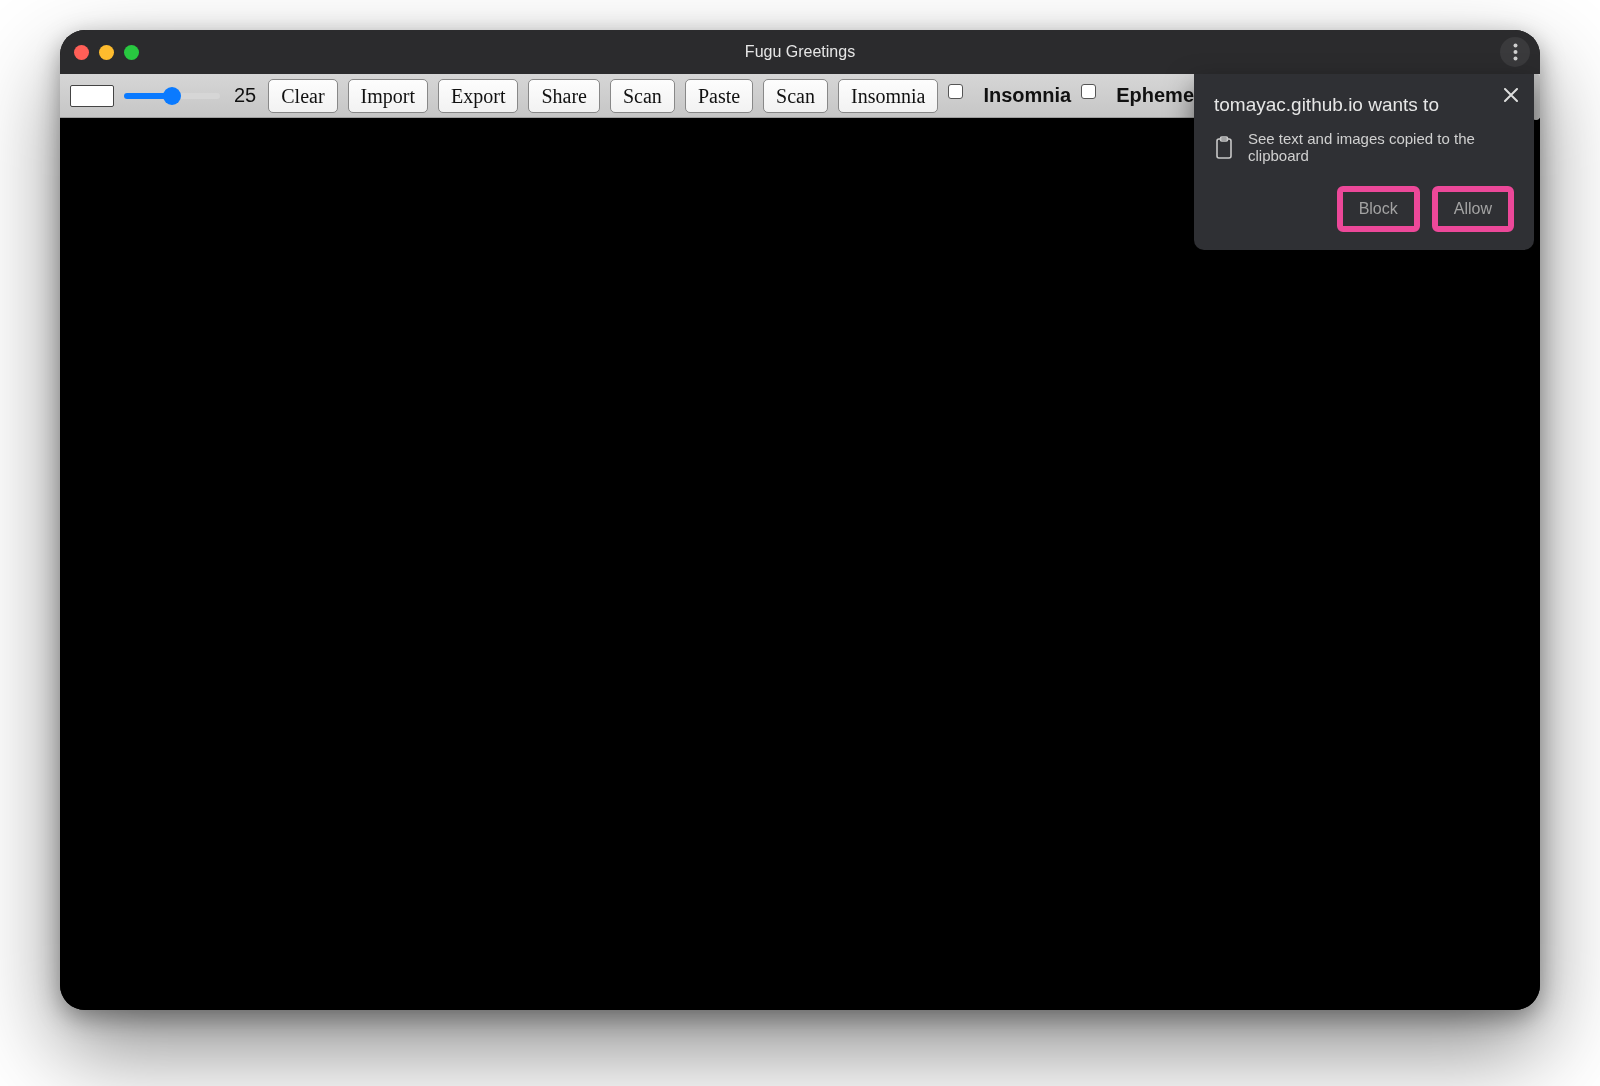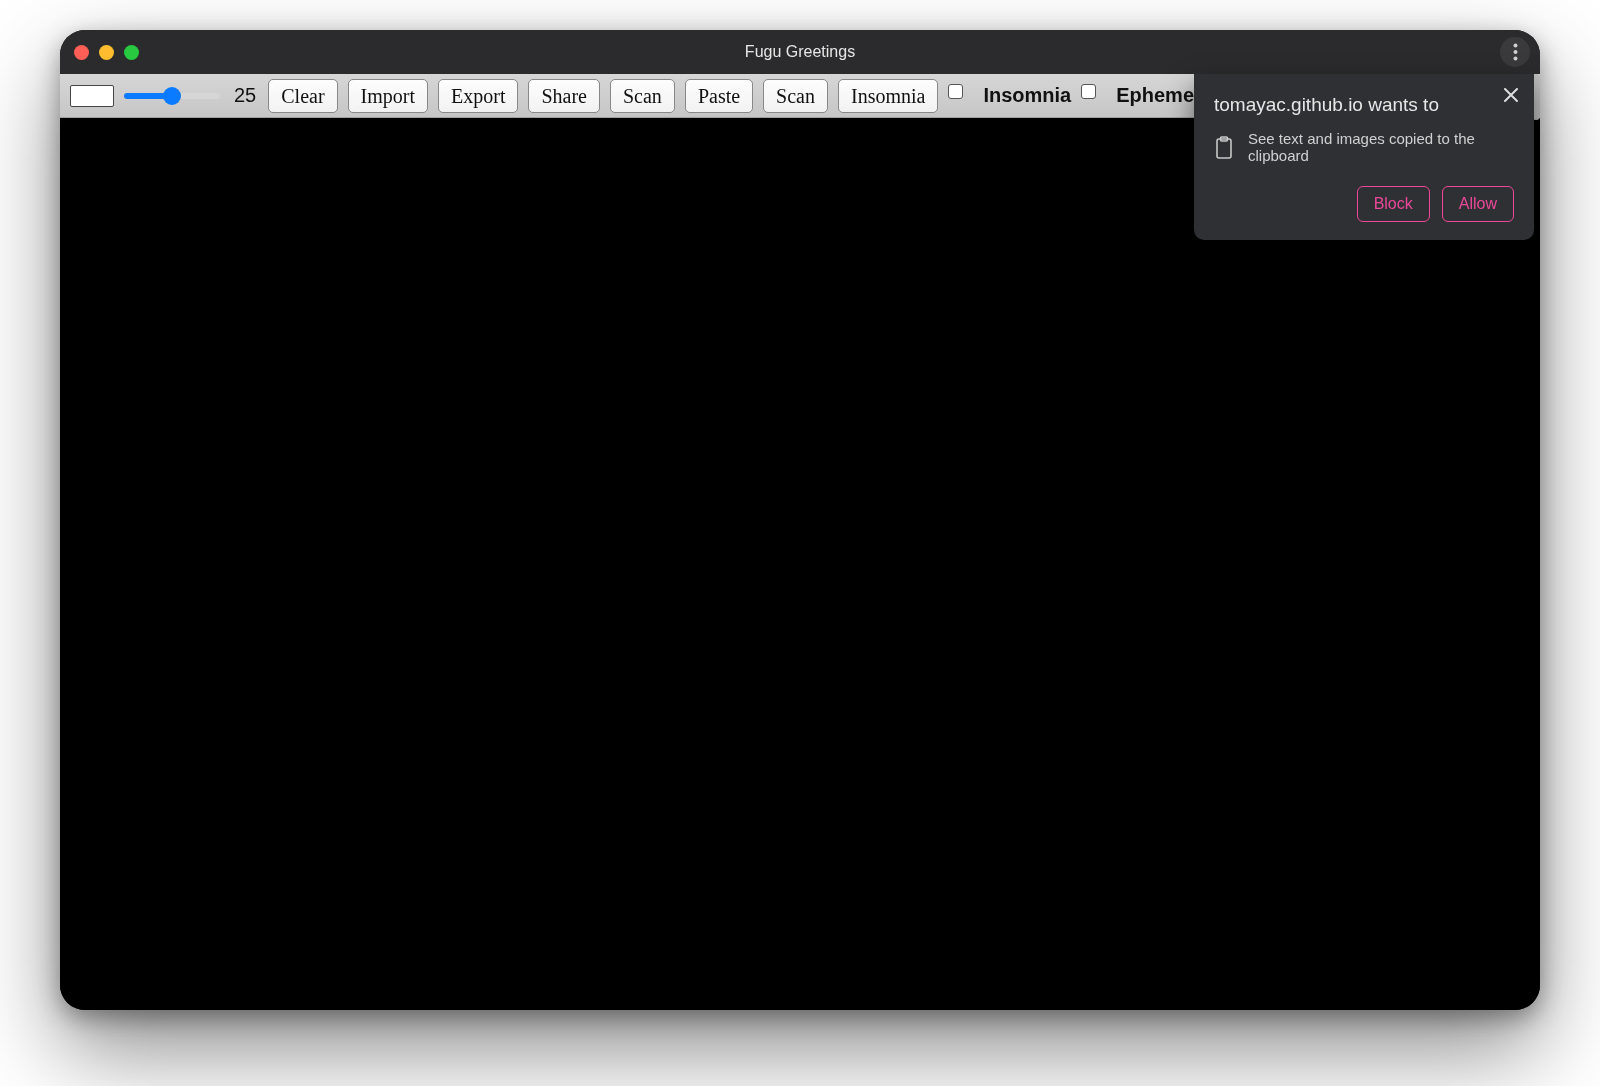--- a/index.html
+++ b/index.html
@@ -183,22 +183,22 @@
     font-size: 15px; color: #d0d0d0;
     margin-bottom: 22px;
   }
   .clip-icon { width: 20px; height: 22px; flex-shrink:0; }
   .clip-icon svg { stroke: #c8c8c8; fill: none; stroke-width: 1.6; }
   .perm-actions {
     display: flex; justify-content: flex-end; gap: 12px;
   }
   .perm-btn {
     background: transparent;
-    border: 1px solid #ec4899;
-    color: #ec4899;
+    border: 6px solid #ec4899;
+    color: #a3a3a3;
     font-size: 16px;
     padding: 8px 16px;
     border-radius: 6px;
     cursor: pointer;
   }
   .scrollbar-hint {
     position: absolute;
     top: 44px;
     right: 0;
     width: 8px;

